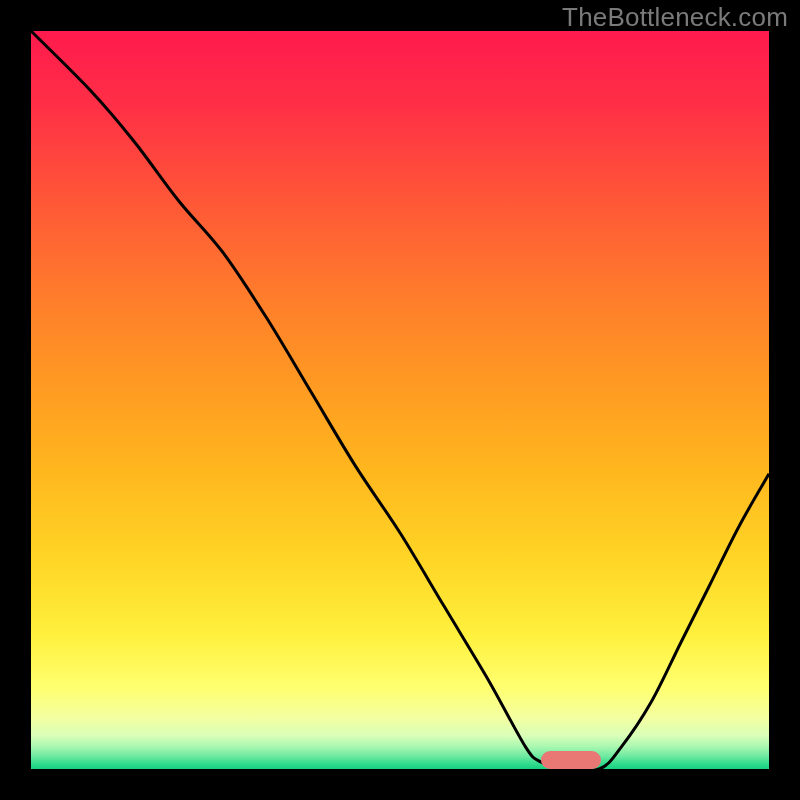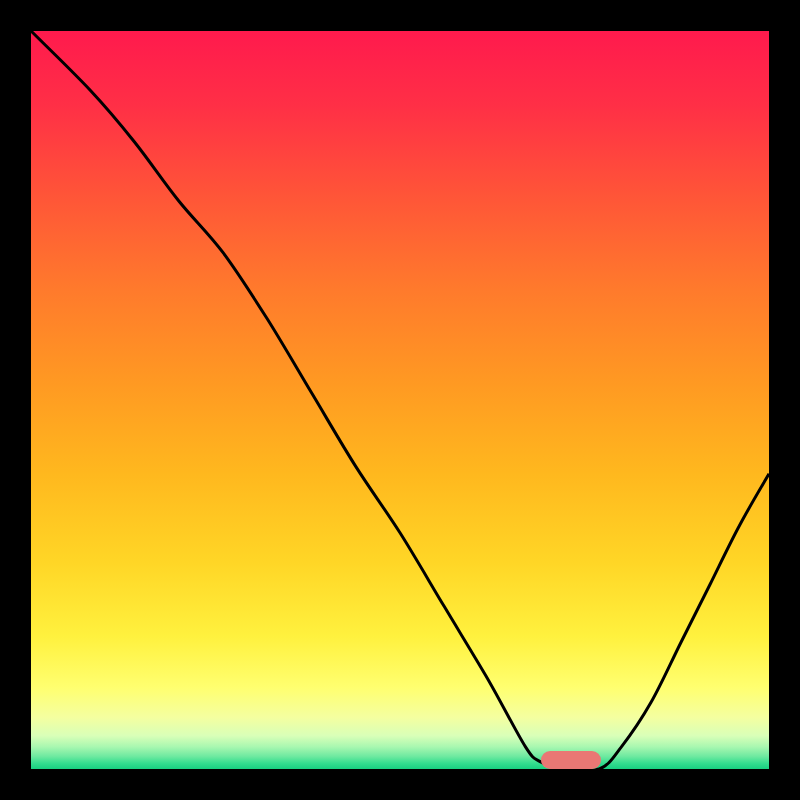--- a/index.html
+++ b/index.html
@@ -48,20 +48,21 @@
     position: absolute;
     background: #e97774;
     border-radius: 9px;
     height: 18px;
   }
 </style>
 </head>
 <body>
 <div class="container">
 
+  <div class="watermark">TheBottleneck.com</div>
 
   <div class="plot-frame">
     <svg class="gradient" viewBox="0 0 738 738" preserveAspectRatio="none">
       <defs>
         <linearGradient id="bg" x1="0" y1="0" x2="0" y2="1">
           <stop offset="0%" stop-color="#ff1a4d"></stop>
           <stop offset="10%" stop-color="#ff2f46"></stop>
           <stop offset="22%" stop-color="#ff5438"></stop>
           <stop offset="35%" stop-color="#ff7a2c"></stop>
           <stop offset="48%" stop-color="#ff9a22"></stop>

